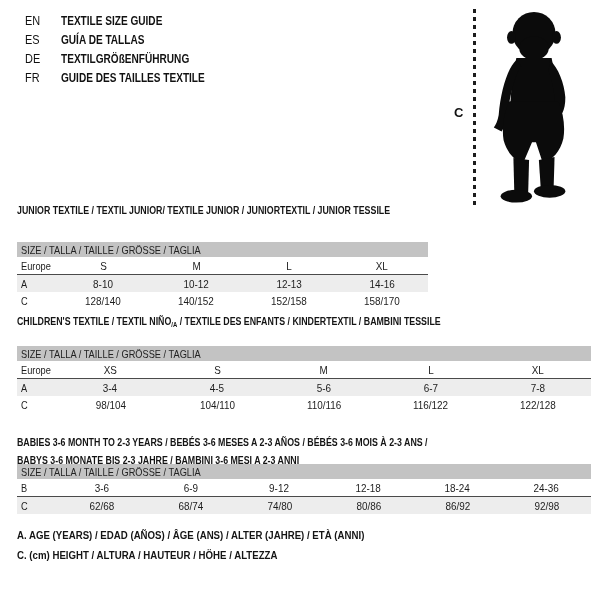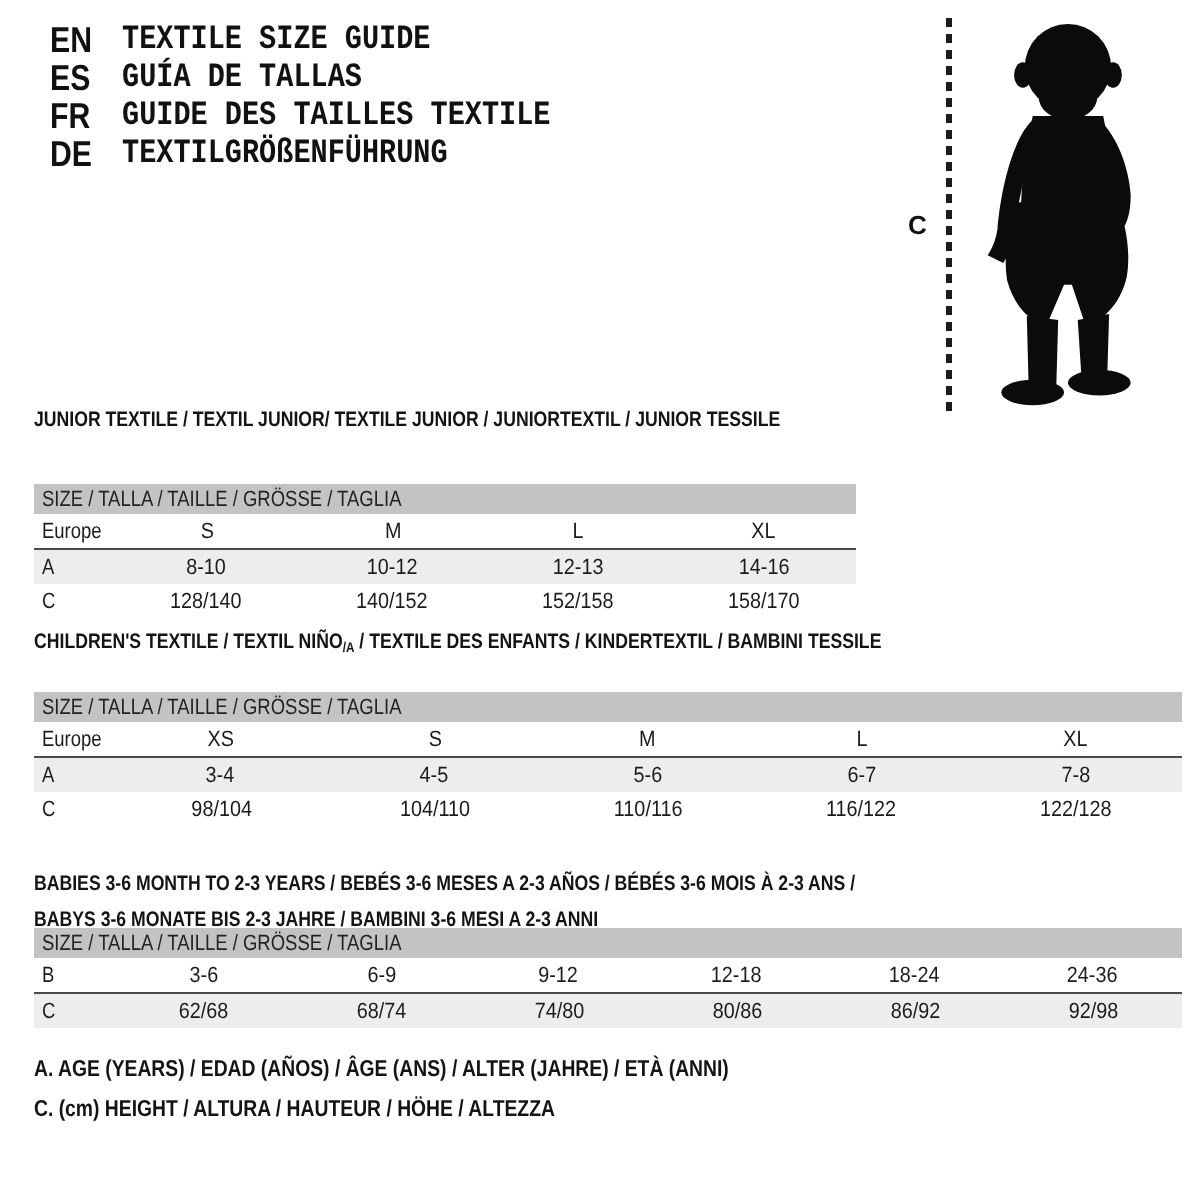--- a/index.html
+++ b/index.html
@@ -12,22 +12,22 @@
   .canvas{
     position:relative;width:600px;height:600px;background:#ffffff;
     font-family:"Liberation Sans",sans-serif;color:var(--ink);overflow:hidden;
   }
   .cond{display:inline-block;transform:scaleX(0.84);transform-origin:0 50%;white-space:nowrap;}
   .condc{display:inline-block;transform:scaleX(0.9);transform-origin:50% 50%;white-space:nowrap;}
 
   
   .lang-list{position:absolute;left:25px;top:11px;}
   .lang-row{height:19px;display:flex;align-items:center;}
-  .lang-code{width:36px;font-weight:bold;font-size:18px;flex:0 0 36px;}
-  .lang-label{font-weight:bold;font-size:17px;font-family:Liberation Mono, monospace;}
+  .lang-code{width:36px;font-weight:normal;font-size:13px;flex:0 0 36px;}
+  .lang-label{font-weight:bold;font-size:12px;}
 
   
   .measure-line{
     position:absolute;left:473px;top:9px;width:3px;height:197px;
     background:repeating-linear-gradient(to bottom,#1c1c1c 0 4.5px,transparent 4.5px 8px);
   }
   .c-label{position:absolute;left:454px;top:105px;font-weight:bold;font-size:13px;}
   .toddler{position:absolute;left:484px;top:10px;width:98px;height:198px;}
 
   
@@ -66,26 +66,26 @@
   <div class="lang-list">
     <div class="lang-row">
       <span class="lang-code"><span class="cond">EN</span></span>
       <span class="lang-label"><span class="cond">TEXTILE SIZE GUIDE</span></span>
     </div>
     <div class="lang-row">
       <span class="lang-code"><span class="cond">ES</span></span>
       <span class="lang-label"><span class="cond">GUÍA DE TALLAS</span></span>
     </div>
     <div class="lang-row">
+      <span class="lang-code"><span class="cond">DE</span></span>
+      <span class="lang-label"><span class="cond">TEXTILGRÖßENFÜHRUNG</span></span>
+    </div>
+    <div class="lang-row">
       <span class="lang-code"><span class="cond">FR</span></span>
       <span class="lang-label"><span class="cond">GUIDE DES TAILLES TEXTILE</span></span>
-    </div>
-    <div class="lang-row">
-      <span class="lang-code"><span class="cond">DE</span></span>
-      <span class="lang-label"><span class="cond">TEXTILGRÖßENFÜHRUNG</span></span>
     </div>
   </div>
 
   <div class="measure-line"></div>
   <div class="c-label">C</div>
   <svg class="toddler" viewBox="0 0 100 200" xmlns="http://www.w3.org/2000/svg">
     <g fill="#0b0b0b">
       <ellipse cx="51" cy="23" rx="22" ry="22"></ellipse>
       <ellipse cx="28" cy="27" rx="4.5" ry="6.5"></ellipse>
       <ellipse cx="74" cy="27" rx="4.5" ry="6.5"></ellipse>

